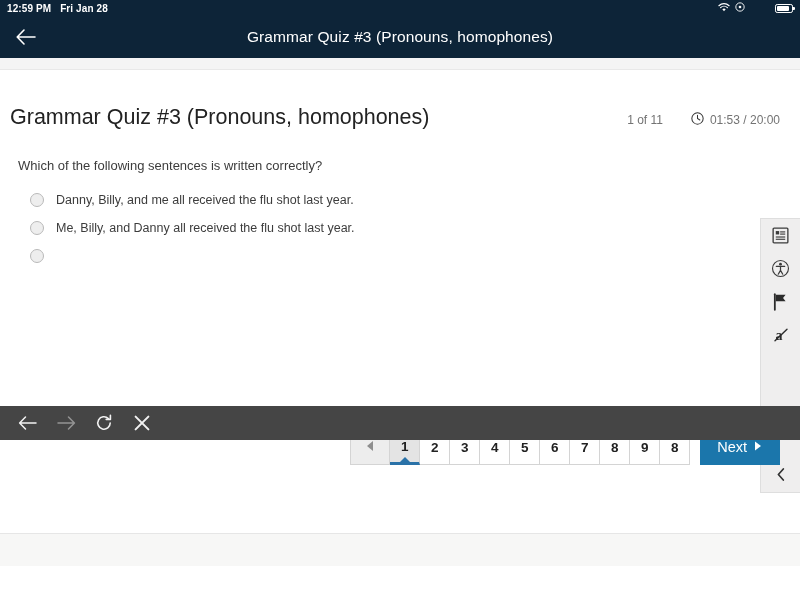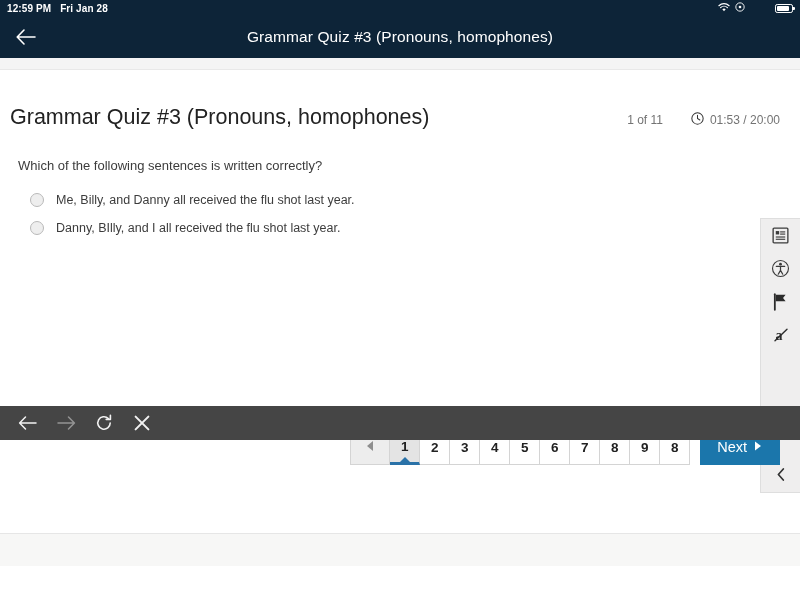--- a/index.html
+++ b/index.html
@@ -203,25 +203,28 @@
           <span>01:53 / 20:00</span>
         </span>
       </div>
     </div>
 
     <div class="question">Which of the following sentences is written correctly?</div>
 
     <div class="options">
       <div class="option">
         <span class="radio"></span>
-        <span class="opt-text">Me, Billy, and Danny all received the flu shot last year.</span>
+        <span class="opt-text">Danny, Billy, and me all received the flu shot last year.</span>
       </div>
       <div class="option">
         <span class="radio"></span>
-        <span class="opt-text">Danny, BIlly, and I all received the flu shot last year.</span>
+        <span class="opt-text">Me, Billy, and Danny all received the flu shot last year.</span>
+      </div>
+      <div class="option">
+        <span class="radio"></span>
       </div>
     </div>
 
     <div class="rail">
       <div class="rail-btn">
         <svg width="17" height="17" viewBox="0 0 18 18">
             <rect x="1.2" y="1.2" width="15.6" height="15.6" rx="1" stroke="#3b3b3b" stroke-width="1.4" fill="none"></rect>
             <rect x="4" y="4.3" width="3.6" height="3.6" fill="#3b3b3b"></rect>
             <rect x="8.6" y="4.6" width="5.4" height="1.2" fill="#3b3b3b"></rect>
             <rect x="8.6" y="6.9" width="5.4" height="1.2" fill="#3b3b3b"></rect>

